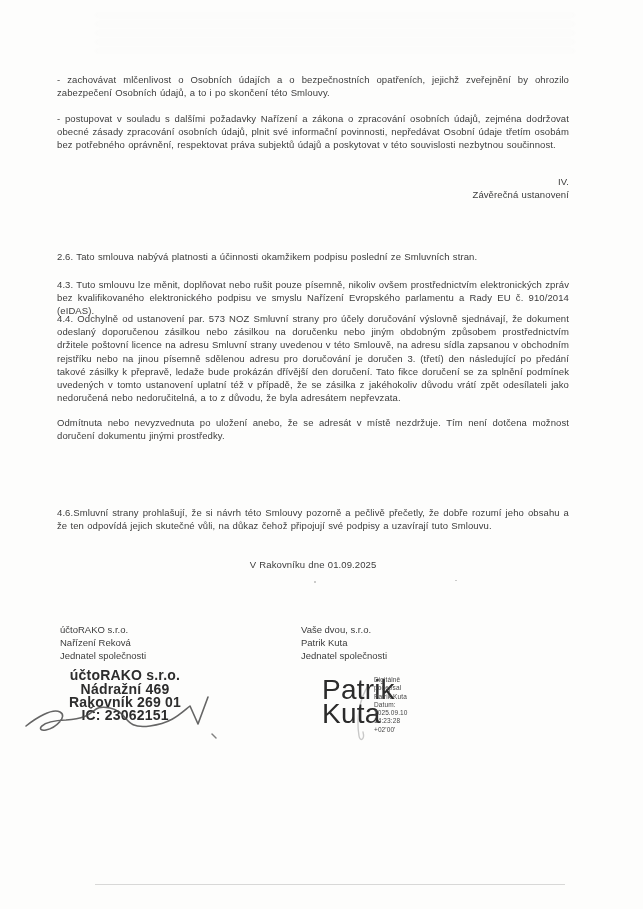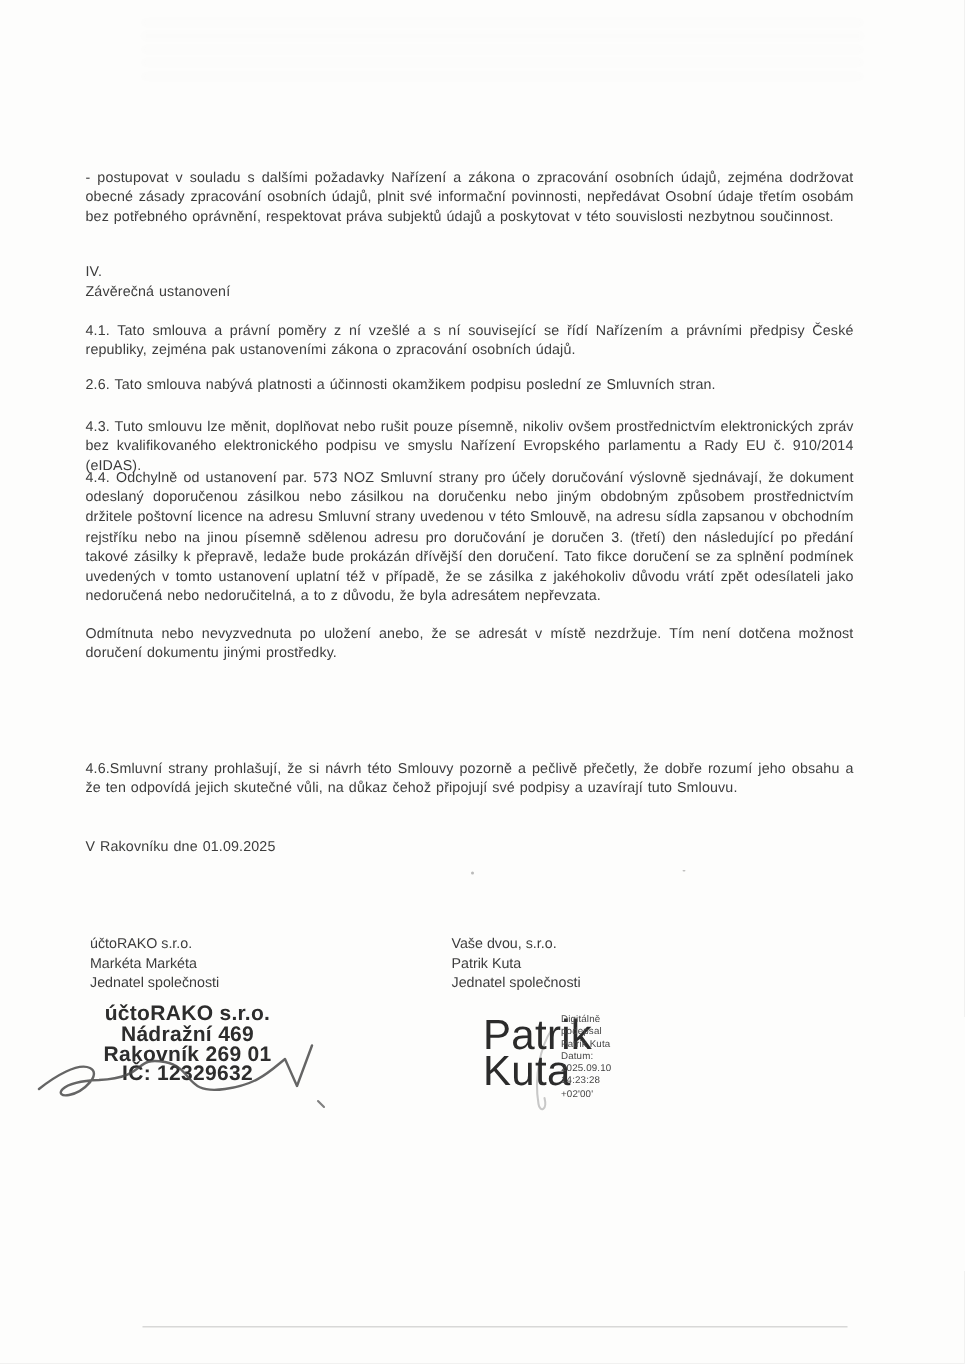--- a/index.html
+++ b/index.html
@@ -14,21 +14,21 @@
   }
   .body-text{
     position:absolute;
     left:57px;width:512px;
     font-size:9.5px;line-height:13.2px;
     text-align:justify;
     color:#3c3c3c;
     letter-spacing:.1px;
     word-spacing:.5px;
   }
-  .centered{ text-align:left; }
+  .centered{ text-align:right; }
   .sig-col{
     position:absolute;top:623px;
     font-size:9.5px;line-height:13.2px;
     color:#3c3c3c;text-align:left;
   }
   .sig-col div{white-space:nowrap;}
   .stamp{
     position:absolute;left:45px;top:668px;width:160px;
     text-align:center;color:#2d2d2d;font-weight:700;
   }
@@ -58,53 +58,53 @@
   }
   .speck{position:absolute;background:rgba(120,120,120,.5);border-radius:50%;}
 </style>
 </head>
 <body>
 
 <div class="page">
 
   <div class="ghost-top"></div>
 
+  <div class="body-text" style="top:73px">- zachovávat mlčenlivost o Osobních údajích a o bezpečnostních opatřeních, jejichž zveřejnění by ohrozilo zabezpečení Osobních údajů, a to i po skončení této Smlouvy.</div>
   <div class="body-text" style="top:112px">- postupovat v souladu s dalšími požadavky Nařízení a zákona o zpracování osobních údajů, zejména dodržovat obecné zásady zpracování osobních údajů, plnit své informační povinnosti, nepředávat Osobní údaje třetím osobám bez potřebného oprávnění, respektovat práva subjektů údajů a poskytovat v této souvislosti nezbytnou součinnost.</div>
 
   <div class="body-text centered" style="top:175px">
     <div>IV.</div>
     <div>Závěrečná ustanovení</div>
   </div>
 
-  <div class="body-text" style="top:214px">4.1. Tato smlouva a právní poměry z ní vzešlé a s ní související se řídí Nařízením a právními předpisy České republiky, zejména pak ustanoveními zákona o zpracování osobních údajů.</div>
   <div class="body-text" style="top:250px">2.6. Tato smlouva nabývá platnosti a účinnosti okamžikem podpisu poslední ze Smluvních stran.</div>
   <div class="body-text" style="top:278px">4.3. Tuto smlouvu lze měnit, doplňovat nebo rušit pouze písemně, nikoliv ovšem prostřednictvím elektronických zpráv bez kvalifikovaného elektronického podpisu ve smyslu Nařízení Evropského parlamentu a Rady EU č. 910/2014 (eIDAS).</div>
   <div class="body-text" style="top:312px">4.4. Odchylně od ustanovení par. 573 NOZ Smluvní strany pro účely doručování výslovně sjednávají, že dokument odeslaný doporučenou zásilkou nebo zásilkou na doručenku nebo jiným obdobným způsobem prostřednictvím držitele poštovní licence na adresu Smluvní strany uvedenou v této Smlouvě, na adresu sídla zapsanou v obchodním rejstříku nebo na jinou písemně sdělenou adresu pro doručování je doručen 3. (třetí) den následující po předání takové zásilky k přepravě, ledaže bude prokázán dřívější den doručení. Tato fikce doručení se za splnění podmínek uvedených v tomto ustanovení uplatní též v případě, že se zásilka z jakéhokoliv důvodu vrátí zpět odesílateli jako nedoručená nebo nedoručitelná, a to z důvodu, že byla adresátem nepřevzata.</div>
   <div class="body-text" style="top:416px">Odmítnuta nebo nevyzvednuta po uložení anebo, že se adresát v místě nezdržuje. Tím není dotčena možnost doručení dokumentu jinými prostředky.</div>
   <div class="body-text" style="top:506px">4.6.Smluvní strany prohlašují, že si návrh této Smlouvy pozorně a pečlivě přečetly, že dobře rozumí jeho obsahu a že ten odpovídá jejich skutečné vůli, na důkaz čehož připojují své podpisy a uzavírají tuto Smlouvu.</div>
 
-  <div class="body-text" style="top:558px;text-align:left">V Rakovníku dne 01.09.2025</div>
+  <div class="body-text" style="top:558px;text-align:center">V Rakovníku dne 01.09.2025</div>
 
   <div class="sig-col" style="left:60px">
     <div>účtoRAKO s.r.o.</div>
-    <div>Markéta Markéta</div>
+    <div>Nařízení Reková</div>
     <div>Jednatel společnosti</div>
   </div>
 
   <div class="sig-col" style="left:301px">
     <div>Vaše dvou, s.r.o.</div>
     <div>Patrik Kuta</div>
     <div>Jednatel společnosti</div>
   </div>
 
   <div class="stamp">
     <div class="stamp-company">účtoRAKO s.r.o.</div>
     <div class="stamp-line">Nádražní 469</div>
     <div class="stamp-line">Rakovník 269 01</div>
-    <div class="stamp-line">IČ: 12329632</div>
+    <div class="stamp-line">IČ: 23062151</div>
   </div>
 
   <svg class="scrawl" width="200" height="55" viewBox="0 0 200 55">
     <path d="M4,34 C14,26 30,16 38,20 C46,24 34,36 24,38 C14,40 16,29 44,28 C78,26 66,12 88,16 C108,20 100,38 128,34 C150,31 158,22 168,14 L176,32 L186,5" fill="none" stroke="#4a4a4a" stroke-width="1.6" stroke-linecap="round" stroke-linejoin="round" opacity="0.85"></path>
     <path d="M190,42 l4,4" fill="none" stroke="#4a4a4a" stroke-width="1.4" stroke-linecap="round" opacity="0.7"></path>
   </svg>
 
   <svg class="f-script" width="30" height="62" viewBox="0 0 30 62">
     <path d="M20,2 C12,14 8,34 11,52 C12,58 17,56 15,48" fill="none" stroke="#8a8a8a" stroke-width="1.4" stroke-linecap="round"></path>
   </svg>

